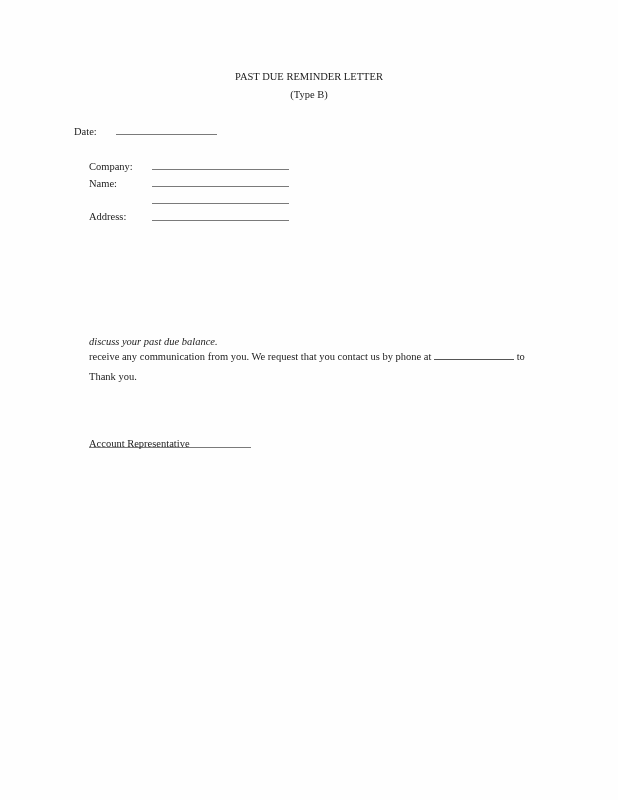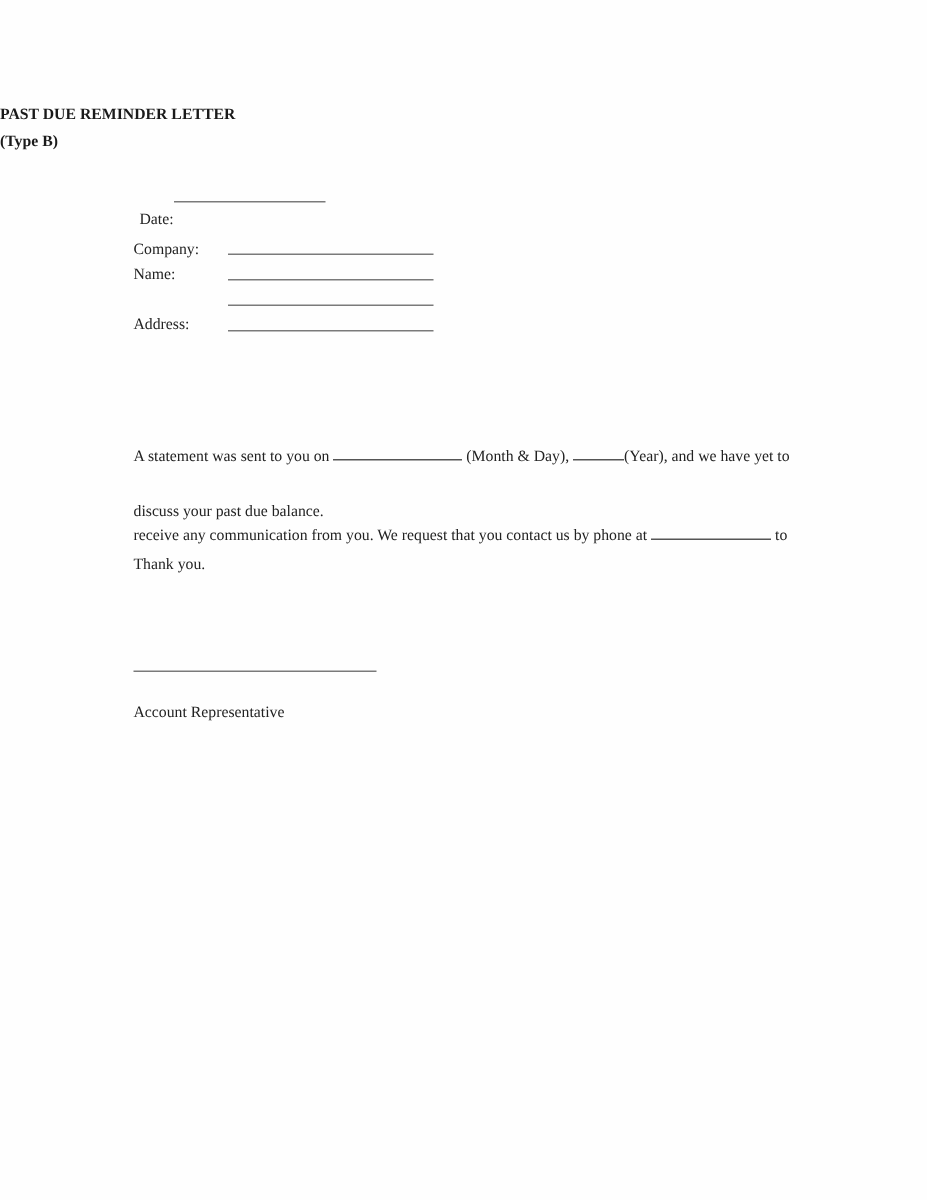--- a/index.html
+++ b/index.html
@@ -18,22 +18,22 @@
     }
     .page {
       position: absolute;
       left: 0; top: 0;
       width: 618px; height: 800px;
       background: #fefefe;
     }
     .title {
       position: absolute;
       left: 0; width: 618px;
-      text-align: left;
-      font-weight: bold;
+      text-align: center;
+      font-weight: normal;
       font-size: 10.5px;
       color: #1a1a1a;
     }
     .t1 { top: 71px; }
     .t2 { top: 89px; }
     .txt {
       position: absolute;
       white-space: nowrap;
       line-height: 13px;
     }
@@ -50,45 +50,39 @@
     }
   </style>
 </head>
 <body>
 
 <div class="page">
 
   <div class="title t1">PAST DUE REMINDER LETTER</div>
   <div class="title t2">(Type B)</div>
 
-  <div class="txt" style="left:93px; top:125px;margin-top:15px;">Date:</div>
+  <div class="txt" style="left:74px; top:125px;">Date:</div>
   <div class="rule" style="left:116px; top:134px; width:101px;"></div>
 
   <div class="txt" style="left:89px; top:160px;text-align:center;">Company:</div>
   <div class="rule" style="left:152px; top:169px; width:137px;"></div>
 
   <div class="txt" style="left:89px; top:177px;">Name:</div>
   <div class="rule" style="left:152px; top:186px; width:137px;"></div>
 
   <div class="txt" style="left:89px; top:194px;margin-top:16px;">Address:</div>
   <div class="rule" style="left:152px; top:203px; width:137px;"></div>
   <div class="rule" style="left:152px; top:220px; width:137px;"></div>
 
 
-  <div class="txt" style="left:89px; top:297px;">
-    <span>A statement was sent to you on</span>
-    <span class="inl" style="width:86px;"></span>
-    <span>(Month &amp; Day),</span>
-    <span class="inl" style="width:34px;"></span><span>(Year), and we have yet to</span>
-  </div>
   <div class="txt" style="left:89px; top:318px;margin-top:32px;">
     <span>receive any communication from you.  We request that you contact us by phone at</span>
     <span class="inl" style="width:80px;"></span>
     <span>to</span>
   </div>
-  <div class="txt" style="left:89px; top:335px;">discuss your past due balance.</div>
+  <div class="txt" style="left:89px; top:335px;font-style:italic;">discuss your past due balance.</div>
 
   <div class="txt" style="left:89px; top:370px;">Thank you.</div>
 
   <div class="rule" style="left:89px; top:447px; width:162px;"></div>
-  <div class="txt" style="left:89px; top:469px;text-align:center;">Account Representative</div>
+  <div class="txt" style="left:89px; top:437px;text-align:center;">Account Representative</div>
 
 </div>
 
 </body></html>

